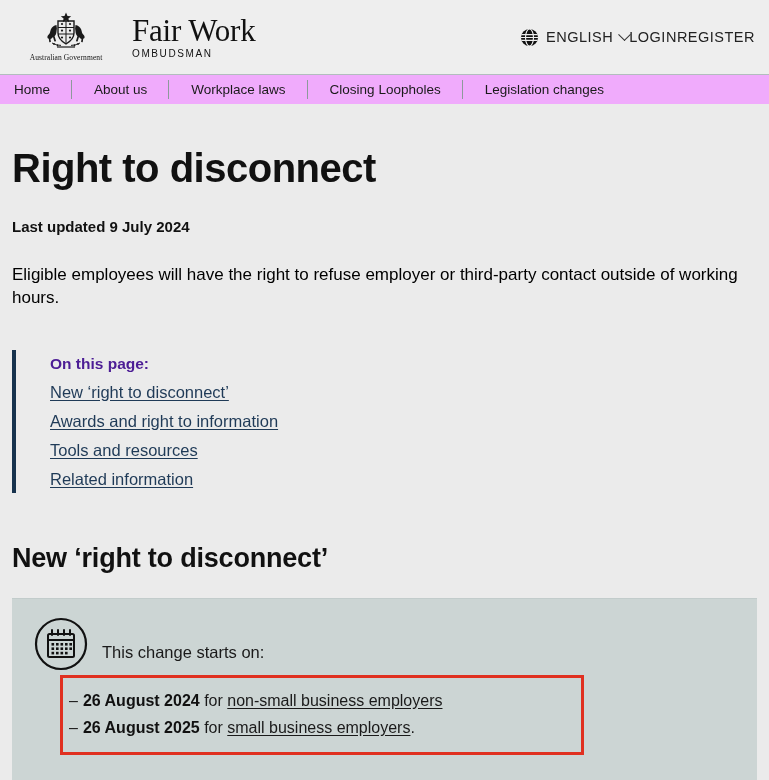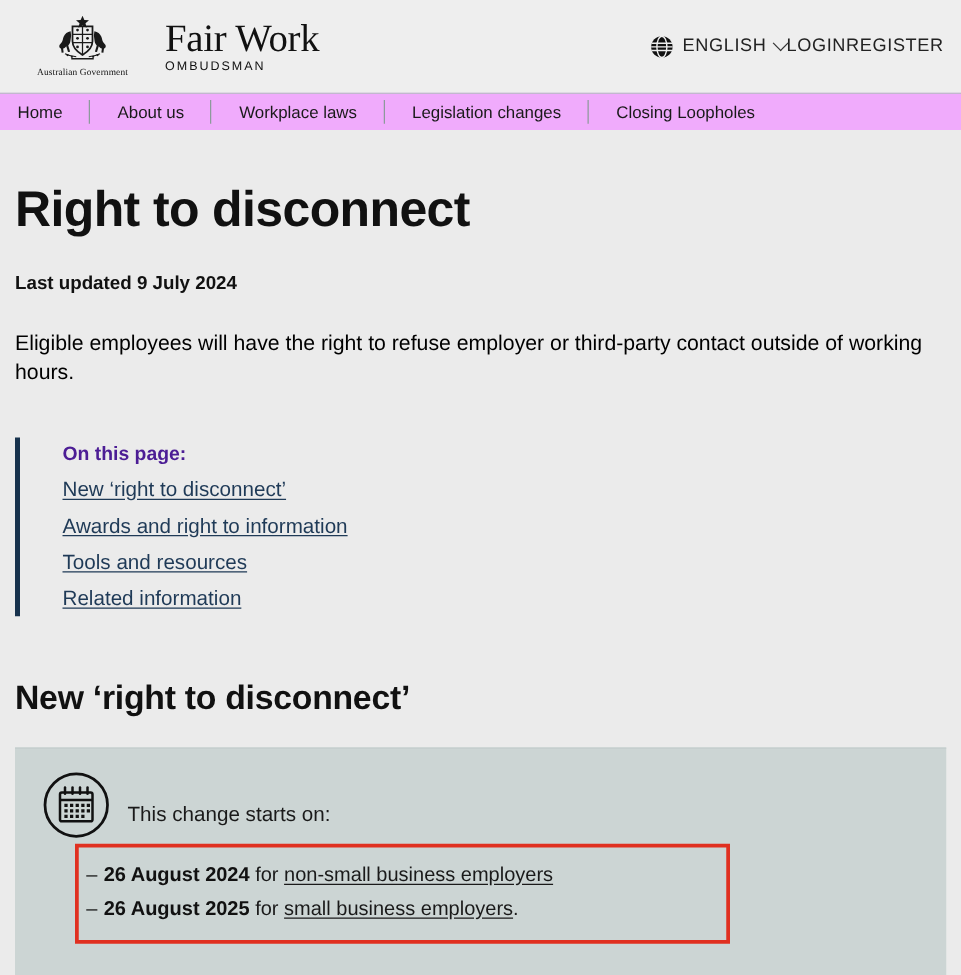--- a/index.html
+++ b/index.html
@@ -306,22 +306,22 @@
 
     <a class="hdr-link" href="#">LOGIN</a>
     <a class="hdr-link" href="#">REGISTER</a>
   </div>
 </header>
 
 <nav class="main-nav">
   <a class="nav-item" href="#">Home</a>
   <a class="nav-item" href="#">About us</a>
   <a class="nav-item" href="#">Workplace laws</a>
+  <a class="nav-item" href="#">Closing Loopholes</a>
   <a class="nav-item" href="#">Legislation changes</a>
-  <a class="nav-item" href="#">Closing Loopholes</a>
 </nav>
 
 <main class="main">
 
   <h1 class="page-title">Right to disconnect</h1>
 
   <div class="last-updated">Last updated 9 July 2024</div>
 
   <p class="intro">Eligible employees will have the right to refuse employer or third-party contact outside of working hours.</p>
 

